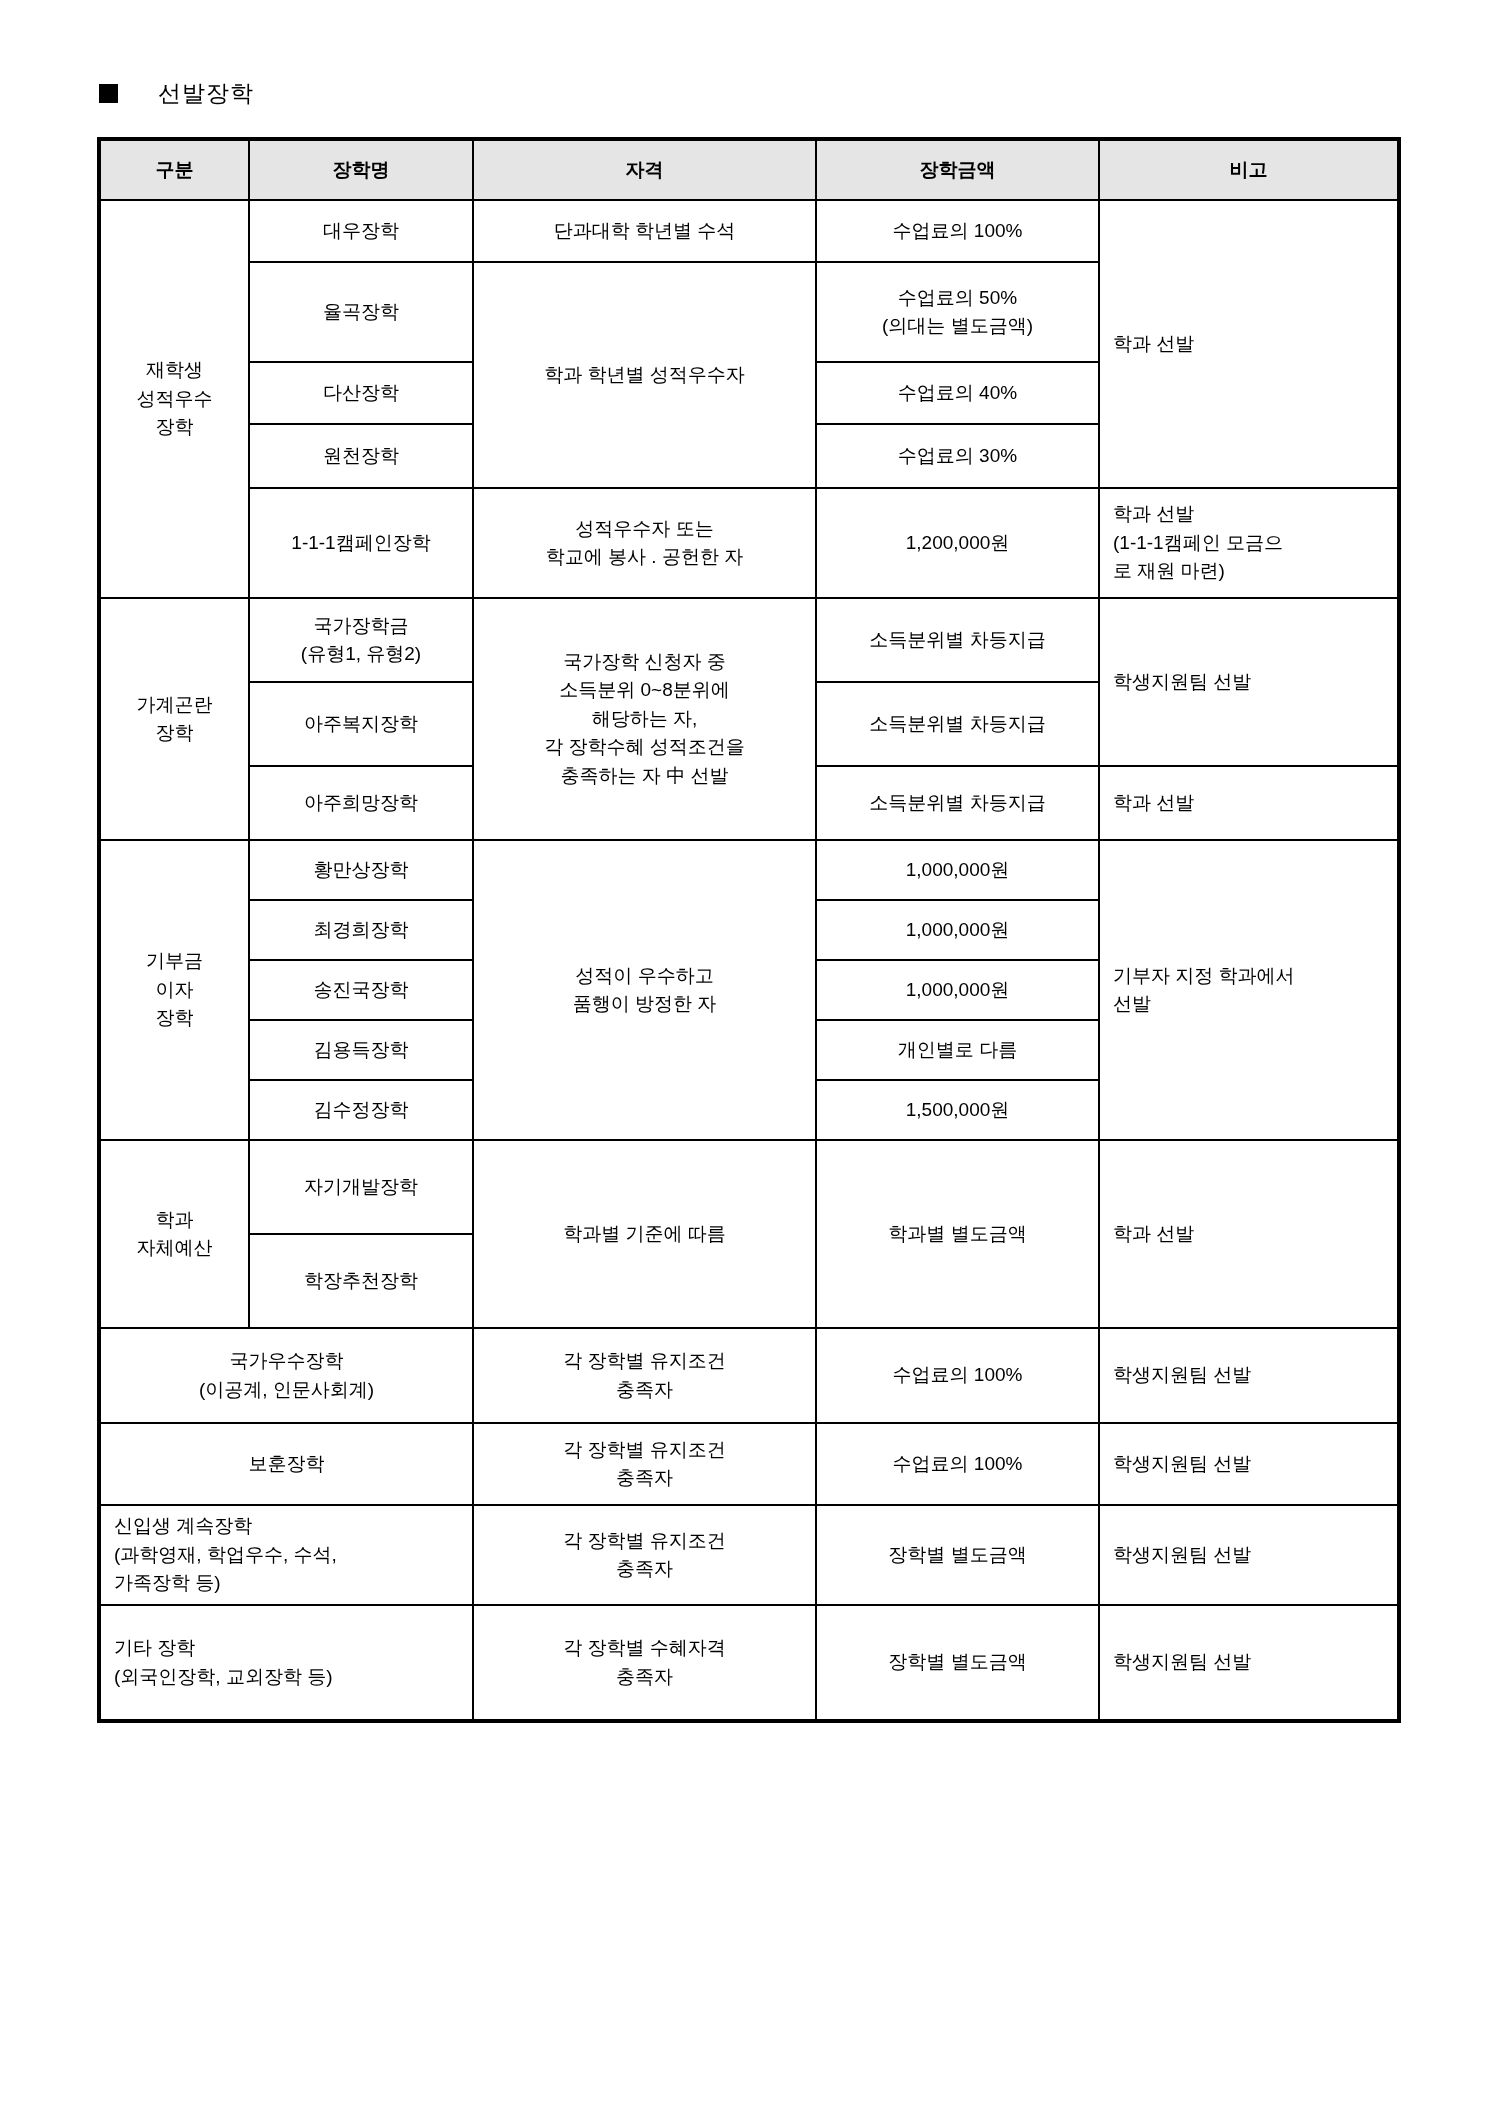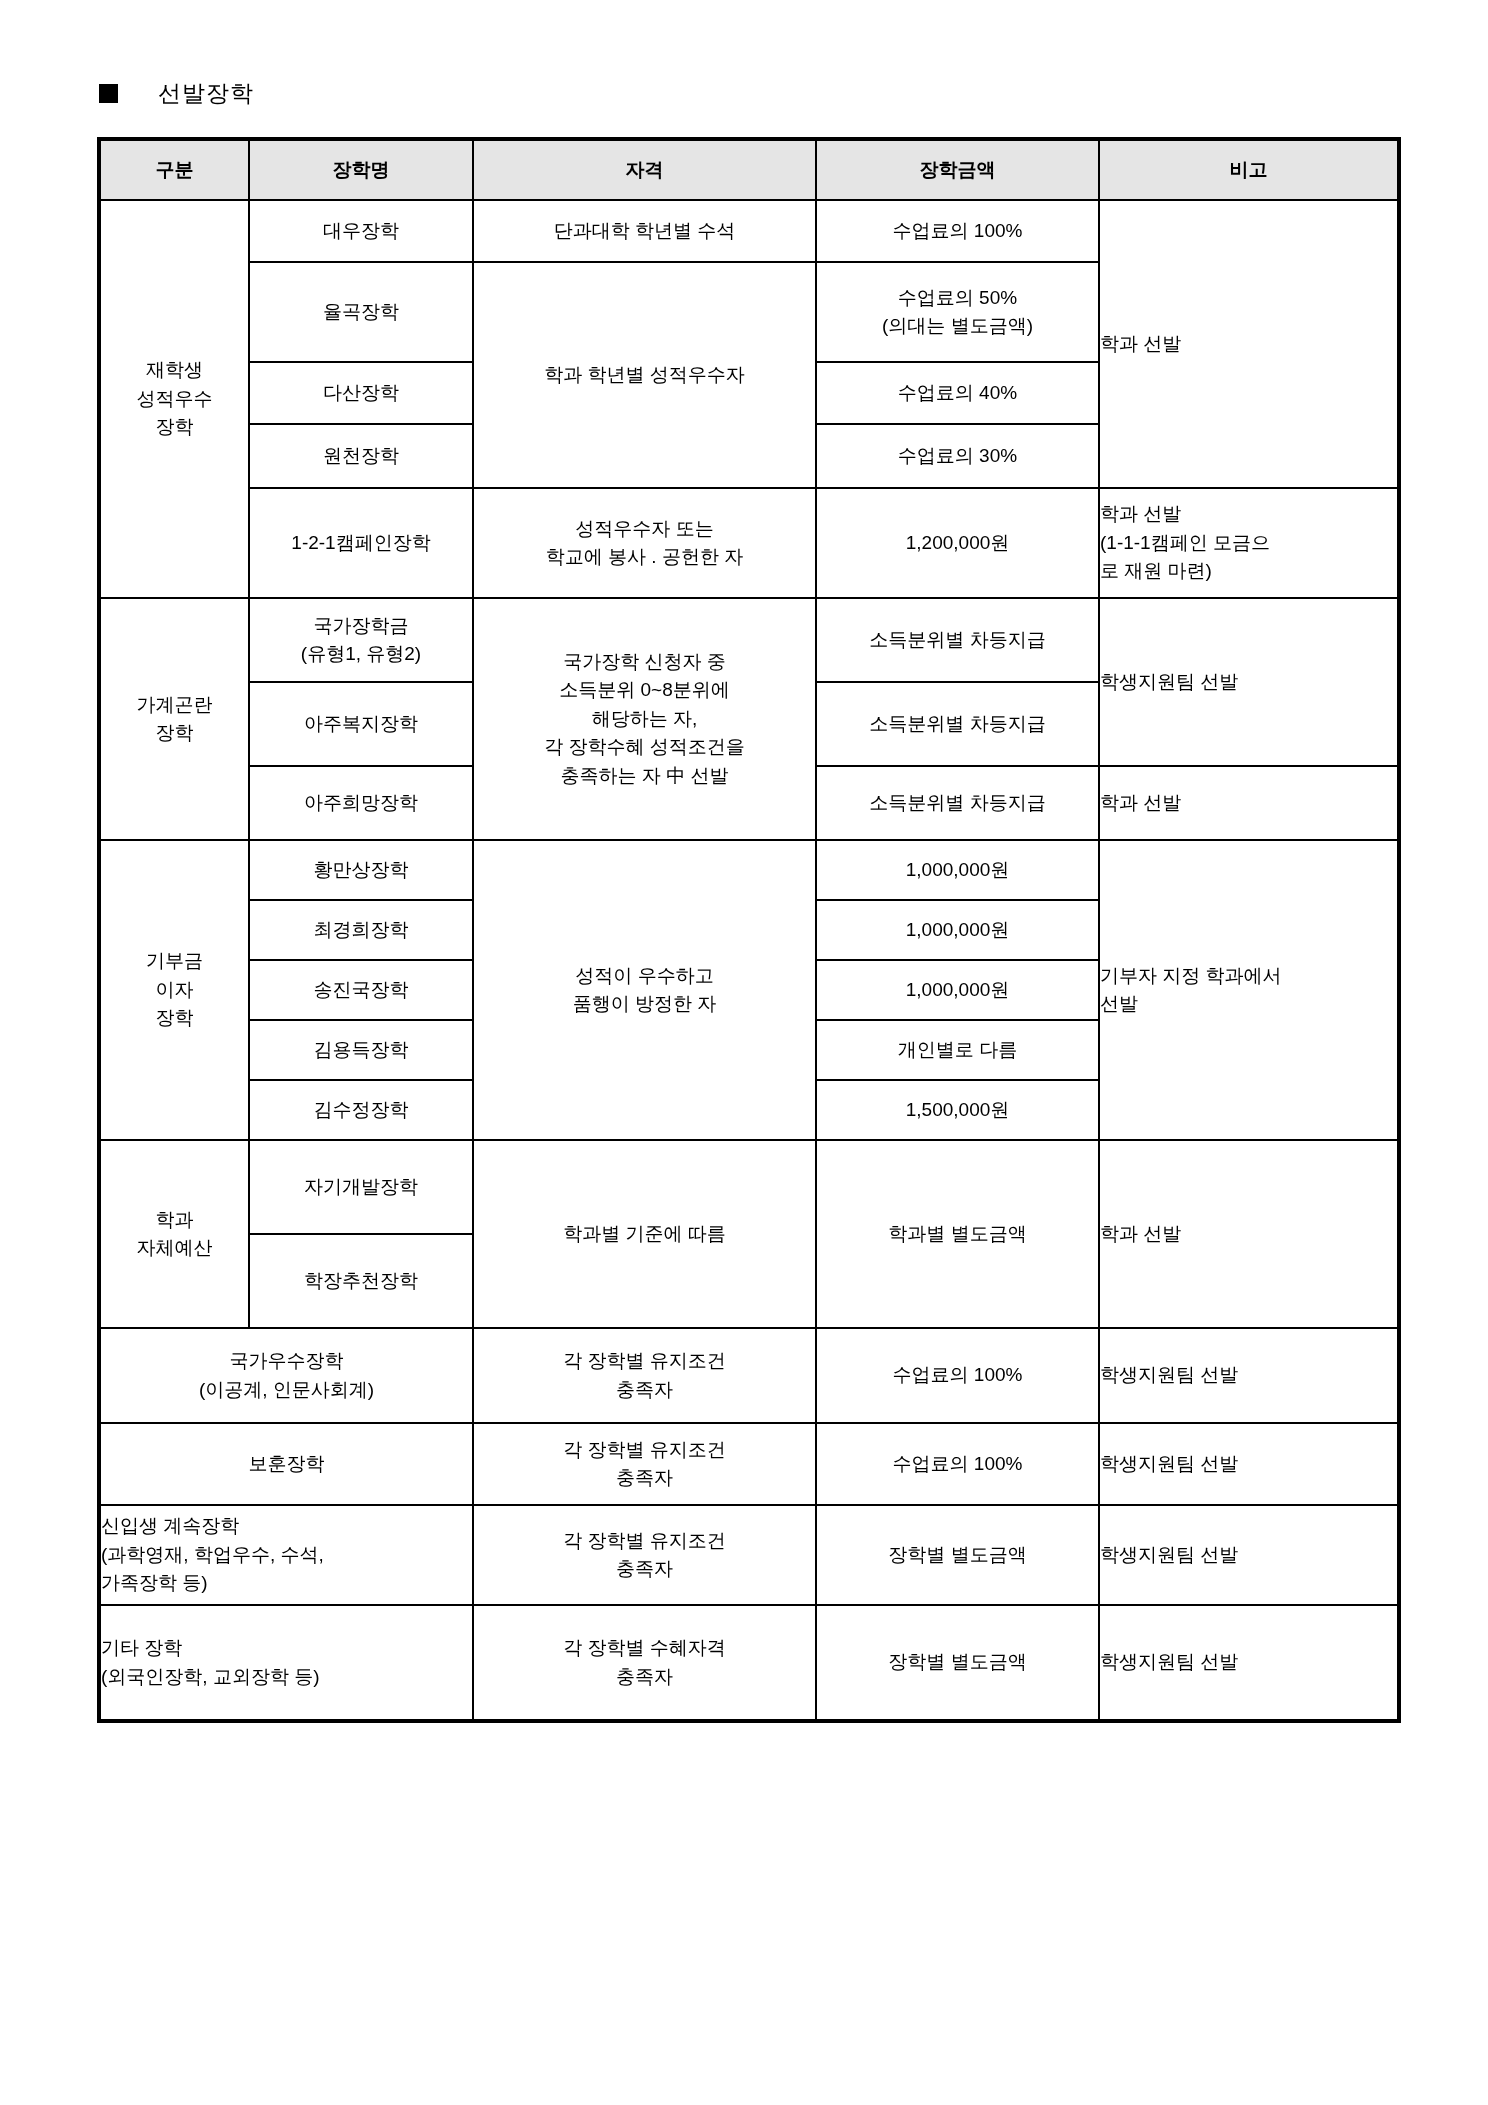--- a/index.html
+++ b/index.html
@@ -46,21 +46,21 @@
     overflow: hidden;
     word-break: keep-all;
   }
   table.sch th {
     background: #e5e5e5;
     font-weight: bold;
     height: 50px;
   }
   table.sch td.left {
     text-align: left;
-    padding-left: 0;
+    padding-left: 13px;
   }
 </style>
 </head>
 <body>
 
 <div class="doc">
 
   <div class="title">
     <span class="bullet"></span>
     <span>선발장학</span>
@@ -101,21 +101,21 @@
     </tr>
     <tr style="height:62px">
       <td>다산장학</td>
       <td>수업료의 40%</td>
     </tr>
     <tr style="height:64px">
       <td>원천장학</td>
       <td>수업료의 30%</td>
     </tr>
     <tr style="height:110px">
-      <td>1-2-1캠페인장학</td>
+      <td>1-1-1캠페인장학</td>
       <td>성적우수자 또는
 학교에 봉사 . 공헌한 자</td>
       <td>1,200,000원</td>
       <td class="left">학과 선발
 (1-1-1캠페인  모금으
 로 재원 마련)</td>
     </tr>
 
     <tr style="height:84px">
       <td rowspan="3">가계곤란

